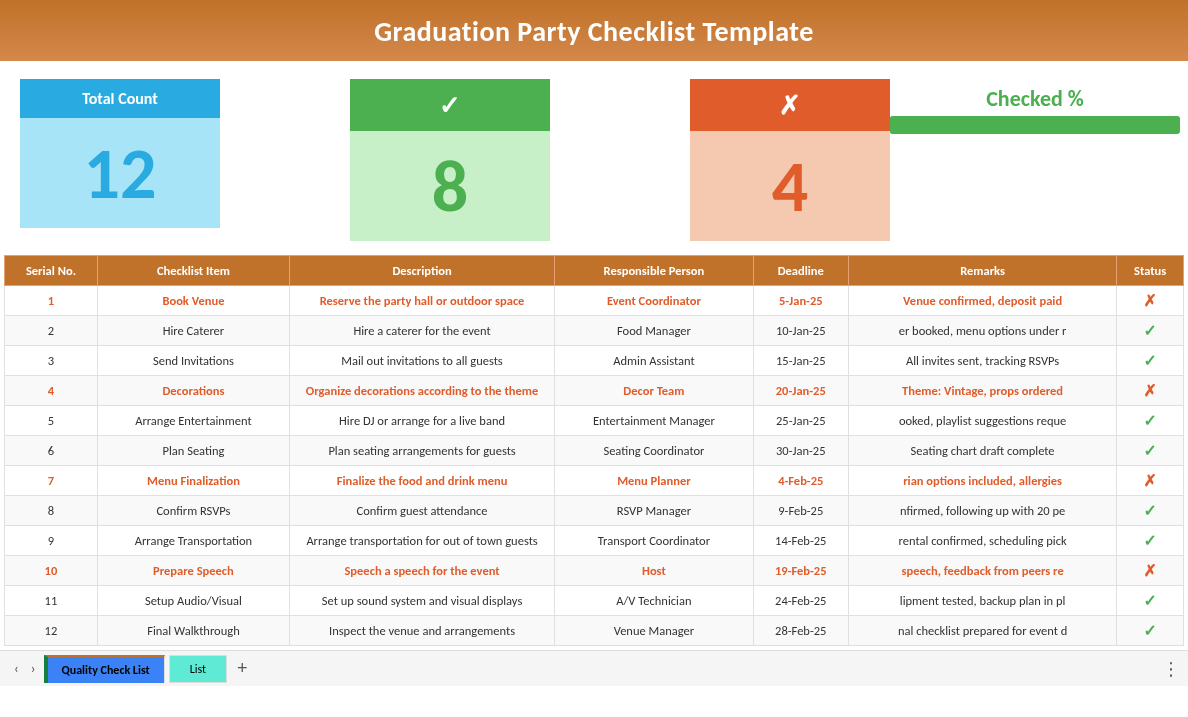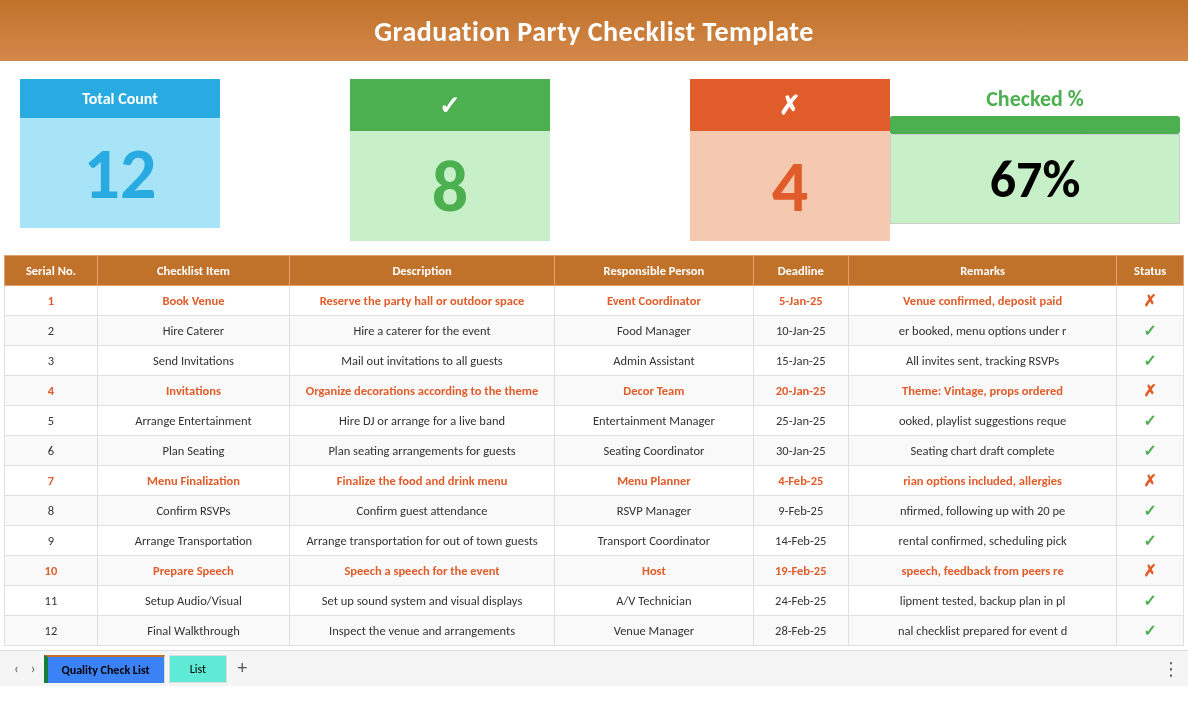--- a/index.html
+++ b/index.html
@@ -275,21 +275,20 @@
     <div class="stat-box-unchecked">
       <div class="stat-label-unchecked">✗</div>
       <div class="stat-value-unchecked">4</div>
     </div>
 
     <div class="stat-box-percent">
       <div class="stat-label-percent">Checked %</div>
       <div class="stat-progress-bar">
         <div class="stat-progress-inner" style="width: 67%;"></div>
       </div>
-      <div class="stat-value-percent">67%</div>
     </div>
 
   </div>
 
   <div class="table-container">
     <table>
       <thead>
         <tr>
           <th>Serial No.</th>
           <th>Checklist Item</th>
@@ -323,21 +322,21 @@
       <td>3</td>
       <td>Send Invitations</td>
       <td>Mail out invitations to all guests</td>
       <td>Admin Assistant</td>
       <td>15-Jan-25</td>
       <td style="max-width:190px;overflow:hidden;text-overflow:ellipsis;">All invites sent, tracking RSVPs</td>
       <td><span class="status-check">✓</span></td>
     </tr>
           <tr class="row-red">
       <td>4</td>
-      <td>Invitations</td>
+      <td>Decorations</td>
       <td>Organize decorations according to the theme</td>
       <td>Decor Team</td>
       <td>20-Jan-25</td>
       <td style="max-width:190px;overflow:hidden;text-overflow:ellipsis;">Theme: Vintage, props ordered</td>
       <td><span class="status-x">✗</span></td>
     </tr>
           <tr class="row-normal">
       <td>5</td>
       <td>Arrange Entertainment</td>
       <td>Hire DJ or arrange for a live band</td>

